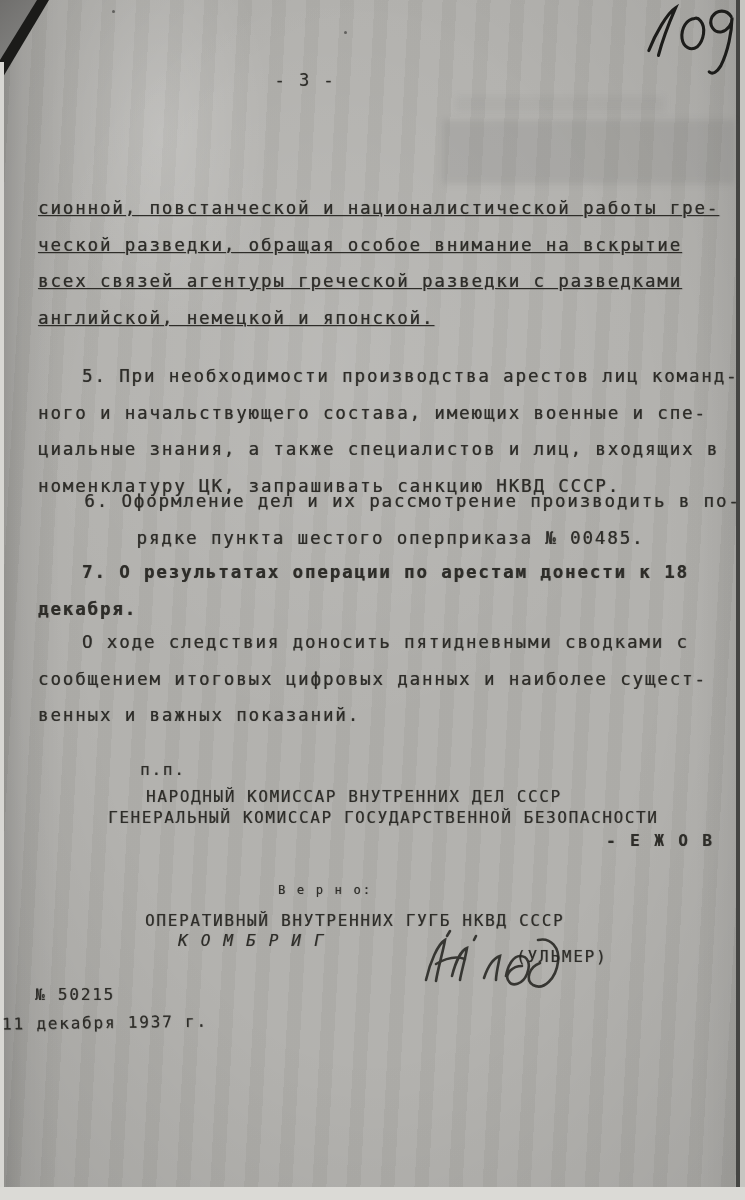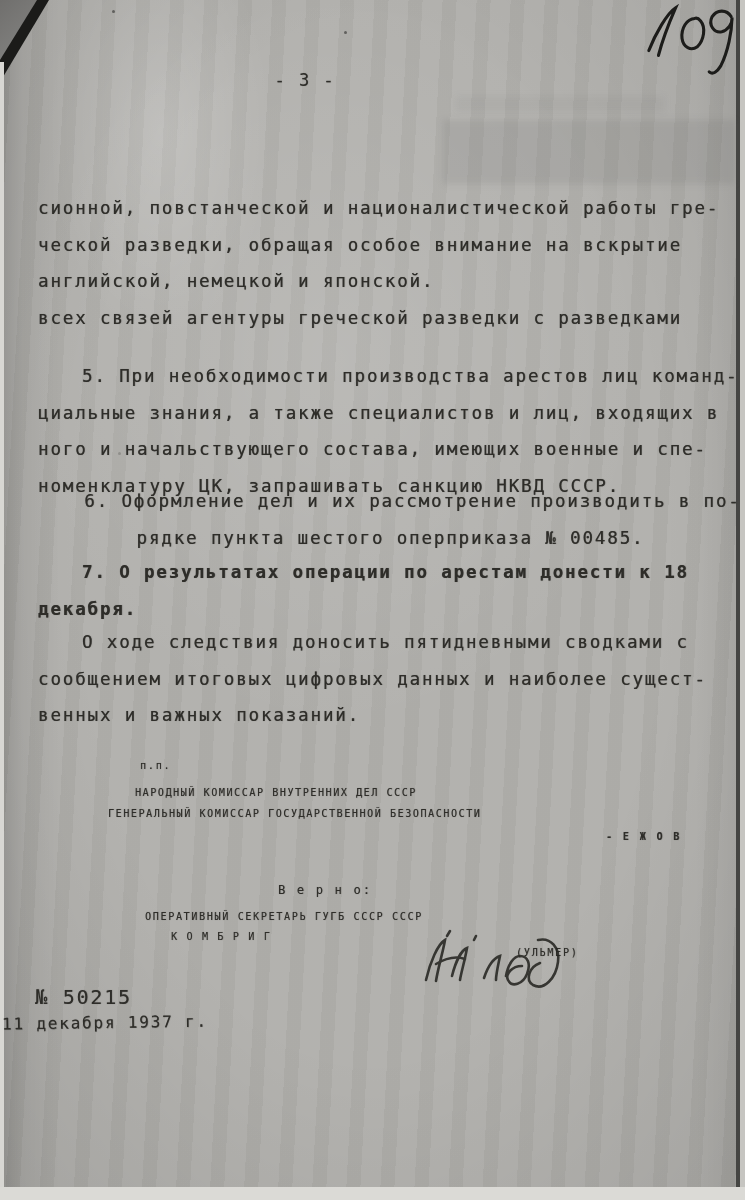--- a/index.html
+++ b/index.html
@@ -18,21 +18,21 @@
   }
   .abs{position:absolute;}
   
   .block{position:absolute;width:705px;}
   .tline{
     font-size:17.5px;line-height:36.5px;letter-spacing:1.85px;white-space:nowrap;
     text-shadow:0.4px 0.4px 0.7px rgba(40,40,36,0.55), -0.2px 0 0.4px rgba(40,40,36,0.25);
   }
   .first-indent .tline:first-child{text-indent:44px;}
   .sigline{
-    position:absolute;font-size:10px;letter-spacing:1.8px;white-space:nowrap;
+    position:absolute;font-size:16px;letter-spacing:1.8px;white-space:nowrap;
     text-shadow:0.4px 0.4px 0.7px rgba(40,40,36,0.55);
   }
   .pagenum{
     position:absolute;left:245px;top:70px;width:120px;text-align:center;
     font-size:17px;letter-spacing:2px;text-shadow:0.4px 0.4px 0.7px rgba(40,40,36,0.5);
   }
   
   .corner-gray{position:absolute;left:0;top:0;width:60px;height:90px;
     clip-path:polygon(0 0,40px 0,0 72px);
     background:linear-gradient(135deg,#706f6d, #929391);}
@@ -73,71 +73,71 @@
       <g fill="none" stroke="#1c1c1a" stroke-width="3.1" stroke-linecap="round" transform="rotate(5 47 37)">
         <path d="M8 52 C13 35 23 13 31 7 C27 19 21 38 18 56"></path>
         <path d="M51 16 C43 17 38 27 40 37 C42 46 50 49 56 44 C62 37 63 24 57 18 C55 16 53 15 51 16"></path>
         <path d="M87 11 C82 4 72 5 68 13 C65 21 71 29 79 27 C85 25 89 18 88 12 C89 26 87 46 81 61 C78 67 74 71 70 68"></path>
       </g>
     </svg>
   </div>
 
   <div class="pagenum">- 3 -</div>
 
-  <div class="block" style="left:38px;top:190px;">
+  <div class="block" style="left:38px;top:190px;text-decoration:underline;">
     <div class="tline">сионной, повстанческой и националистической работы гре-</div>
     <div class="tline">ческой разведки, обращая особое внимание на вскрытие</div>
+    <div class="tline">всех связей агентуры греческой разведки с разведками</div>
     <div class="tline">английской, немецкой и японской.</div>
-    <div class="tline">всех связей агентуры греческой разведки с разведками</div>
   </div>
 
   <div class="block first-indent" style="left:38px;top:358px;">
     <div class="tline">5. При необходимости производства арестов лиц команд-</div>
+    <div class="tline">ного и начальствующего состава, имеющих военные и спе-</div>
     <div class="tline">циальные знания, а также специалистов и лиц, входящих в</div>
-    <div class="tline">ного и начальствующего состава, имеющих военные и спе-</div>
     <div class="tline">номенклатуру ЦК, запрашивать санкцию НКВД СССР.</div>
   </div>
 
   <div class="block first-indent" style="left:38px;top:483px;text-align:center;">
     <div class="tline">6. Оформление дел и их рассмотрение производить в по-</div>
     <div class="tline">рядке пункта шестого оперприказа № 00485.</div>
   </div>
 
   <div class="block first-indent" style="left:38px;top:554px;font-weight:bold;">
     <div class="tline">7. О результатах операции по арестам донести к 18</div>
     <div class="tline">декабря.</div>
   </div>
 
   <div class="block first-indent" style="left:38px;top:624px;">
     <div class="tline">О ходе следствия доносить пятидневными сводками с</div>
     <div class="tline">сообщением итоговых цифровых данных и наиболее сущест-</div>
     <div class="tline">венных и важных показаний.</div>
   </div>
 
   <div class="sigline" style="left:140px;top:760px;">п.п.</div>
-  <div class="sigline" style="left:135px;top:787px;letter-spacing:1.6px;">НАРОДНЫЙ КОМИССАР ВНУТРЕННИХ ДЕЛ СССР</div>
+  <div class="sigline" style="left:146px;top:787px;letter-spacing:1.6px;">НАРОДНЫЙ КОМИССАР ВНУТРЕННИХ ДЕЛ СССР</div>
   <div class="sigline" style="left:108px;top:808px;letter-spacing:1.6px;">ГЕНЕРАЛЬНЫЙ КОМИССАР ГОСУДАРСТВЕННОЙ БЕЗОПАСНОСТИ</div>
   <div class="sigline" style="left:606px;top:831px;letter-spacing:2.4px;font-weight:bold;">- Е Ж О В</div>
 
   <div class="sigline" style="left:278px;top:883px;font-size:12px;letter-spacing:2.2px;">В е р н о:</div>
-  <div class="sigline" style="left:145px;top:911px;letter-spacing:1.7px;">ОПЕРАТИВНЫЙ СЕКРЕТАРЬ ГУГБ СССР СССР</div>
-  <div class="sigline" style="left:171px;top:931px;letter-spacing:1.7px;">К О М Б Р И Г</div>
+  <div class="sigline" style="left:145px;top:911px;letter-spacing:1.7px;">ОПЕРАТИВНЫЙ ВНУТРЕННИХ ГУГБ НКВД СССР</div>
+  <div class="sigline" style="left:178px;top:931px;letter-spacing:1.7px;font-style:italic;">К О М Б Р И Г</div>
   <div class="sigline" style="left:516px;top:947px;">(УЛЬМЕР)</div>
 
   <div class="abs" style="left:412px;top:918px;">
     <svg width="160" height="85" viewBox="0 0 160 85">
       <g fill="none" stroke="#262622" stroke-width="2.6" stroke-linecap="round" opacity="0.88">
         <path d="M14 62 C18 44 26 26 33 22 C31 34 26 50 24 63"></path>
         <path d="M40 58 C44 42 50 32 55 30 C53 42 49 55 48 62"></path>
         <path d="M24 46 C34 40 45 38 53 41"></path>
         <path d="M35 18 l3 -5"></path>
         <path d="M72 60 C76 48 82 40 88 38 C86 48 84 56 84 62"></path>
         <path d="M94 58 C96 46 102 38 108 38 C116 38 119 46 115 56 C111 66 100 70 96 62 C93 56 100 48 110 48"></path>
         <path d="M126 22 C139 19 148 30 146 44 C144 60 132 73 121 67 C113 62 117 49 128 45"></path>
         <path d="M62 22 l2 -4"></path>
       </g>
     </svg>
   </div>
 
-  <div class="sigline" style="left:35px;top:985px;font-size:20px;">№ 50215</div>
+  <div class="sigline" style="left:35px;top:985px;font-size:16px;">№ 50215</div>
   <div class="sigline" style="left:2px;top:1013px;font-size:16px;transform:rotate(-0.8deg);">11 декабря 1937 г.</div>
 
 </div>
 
 </body></html>

